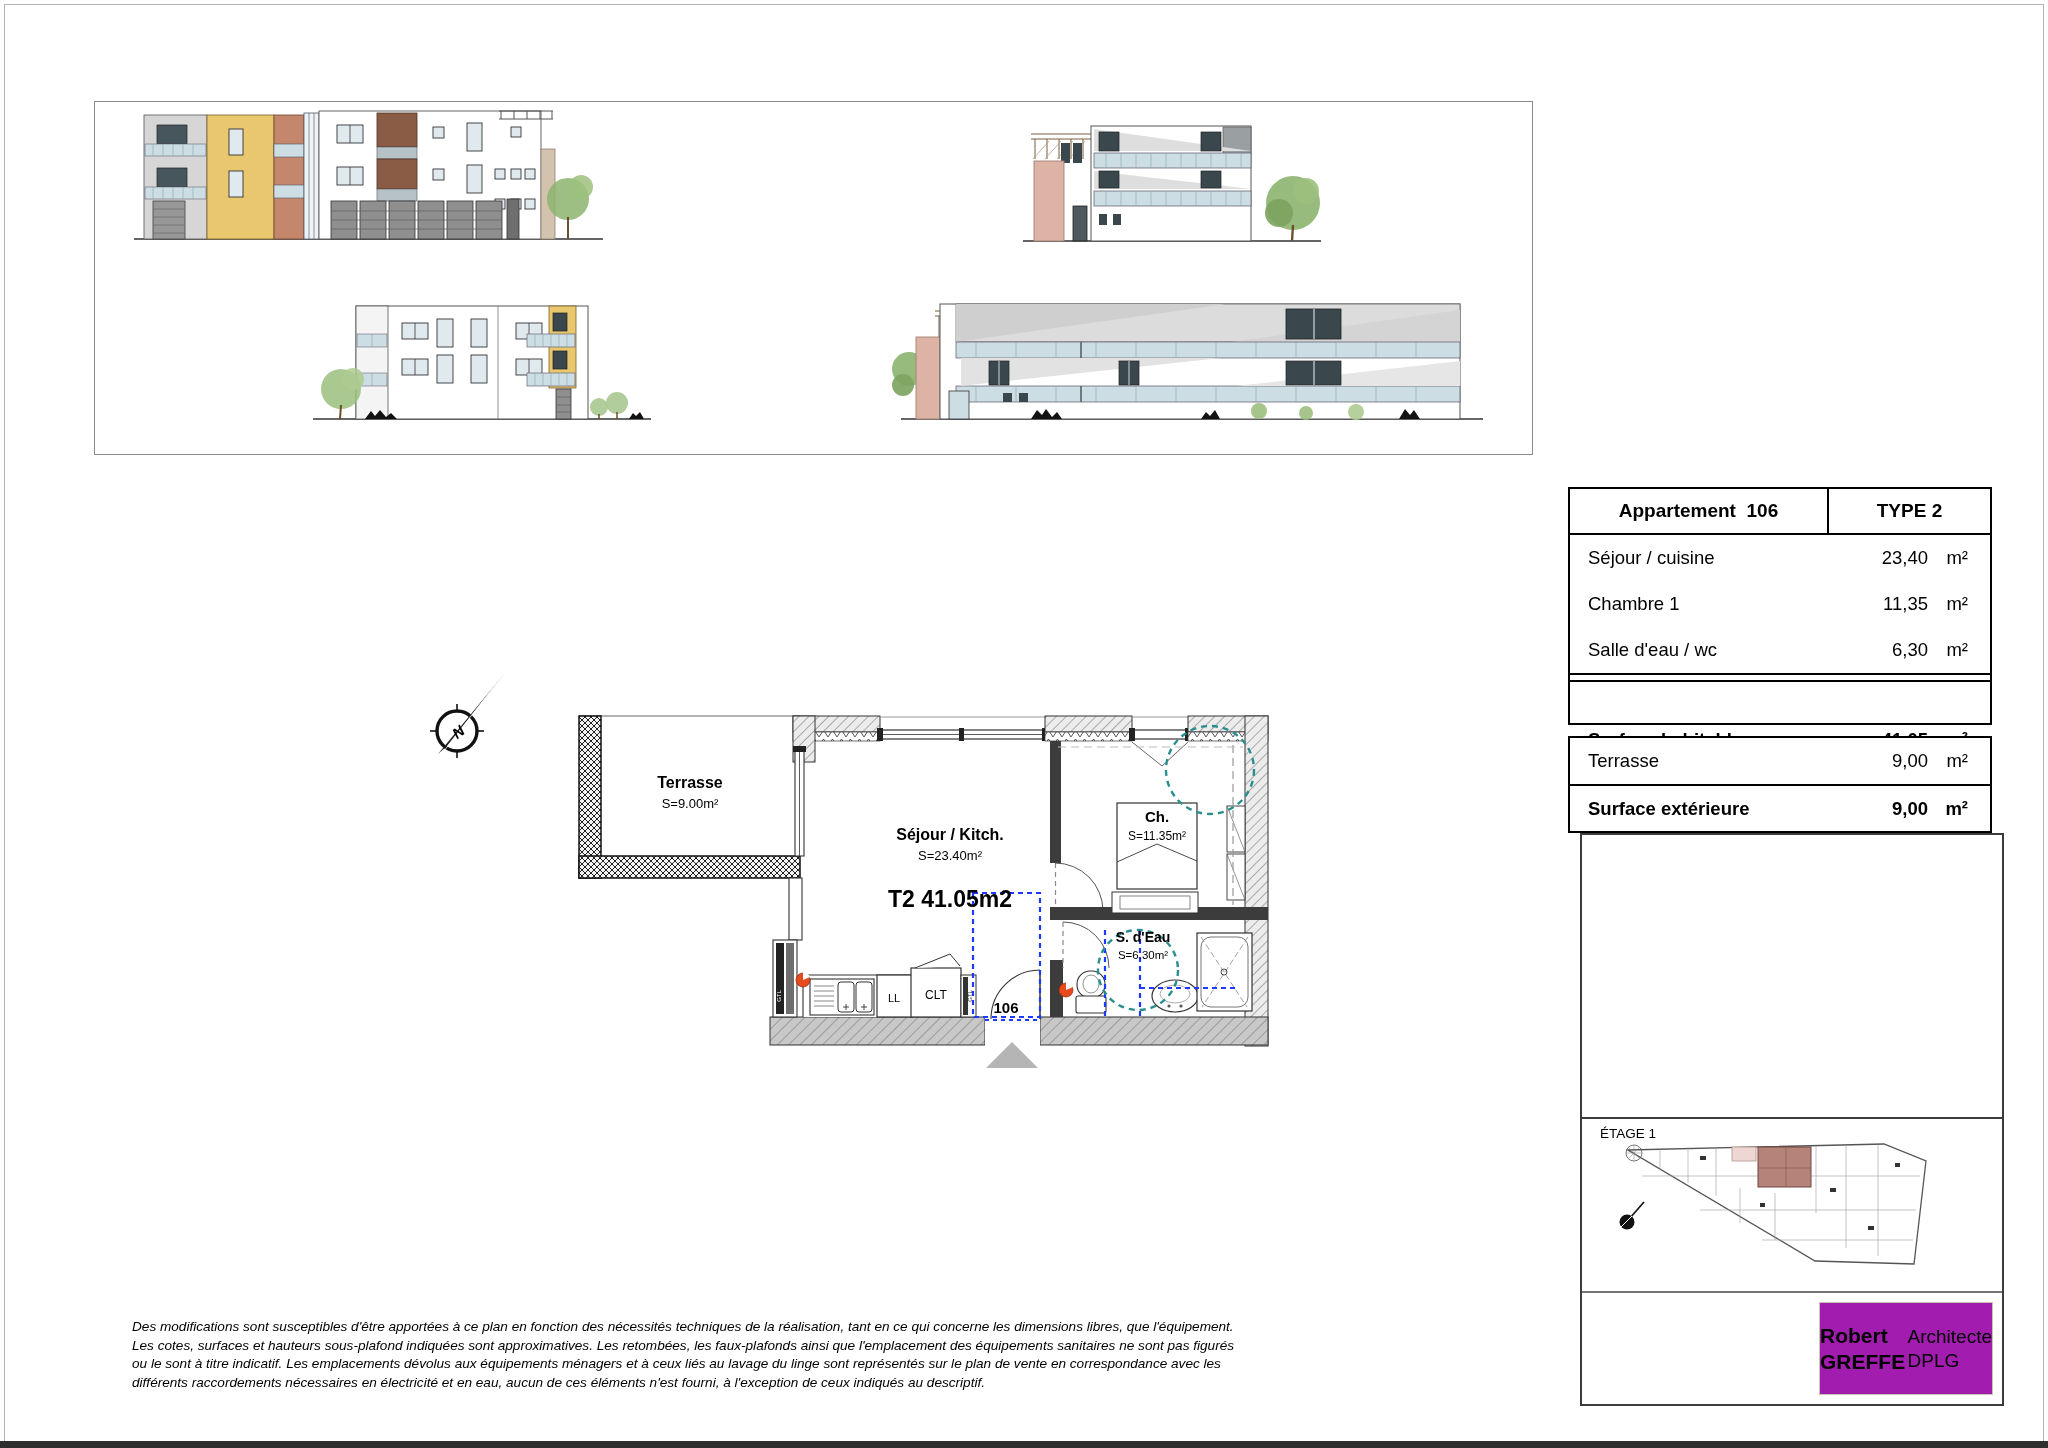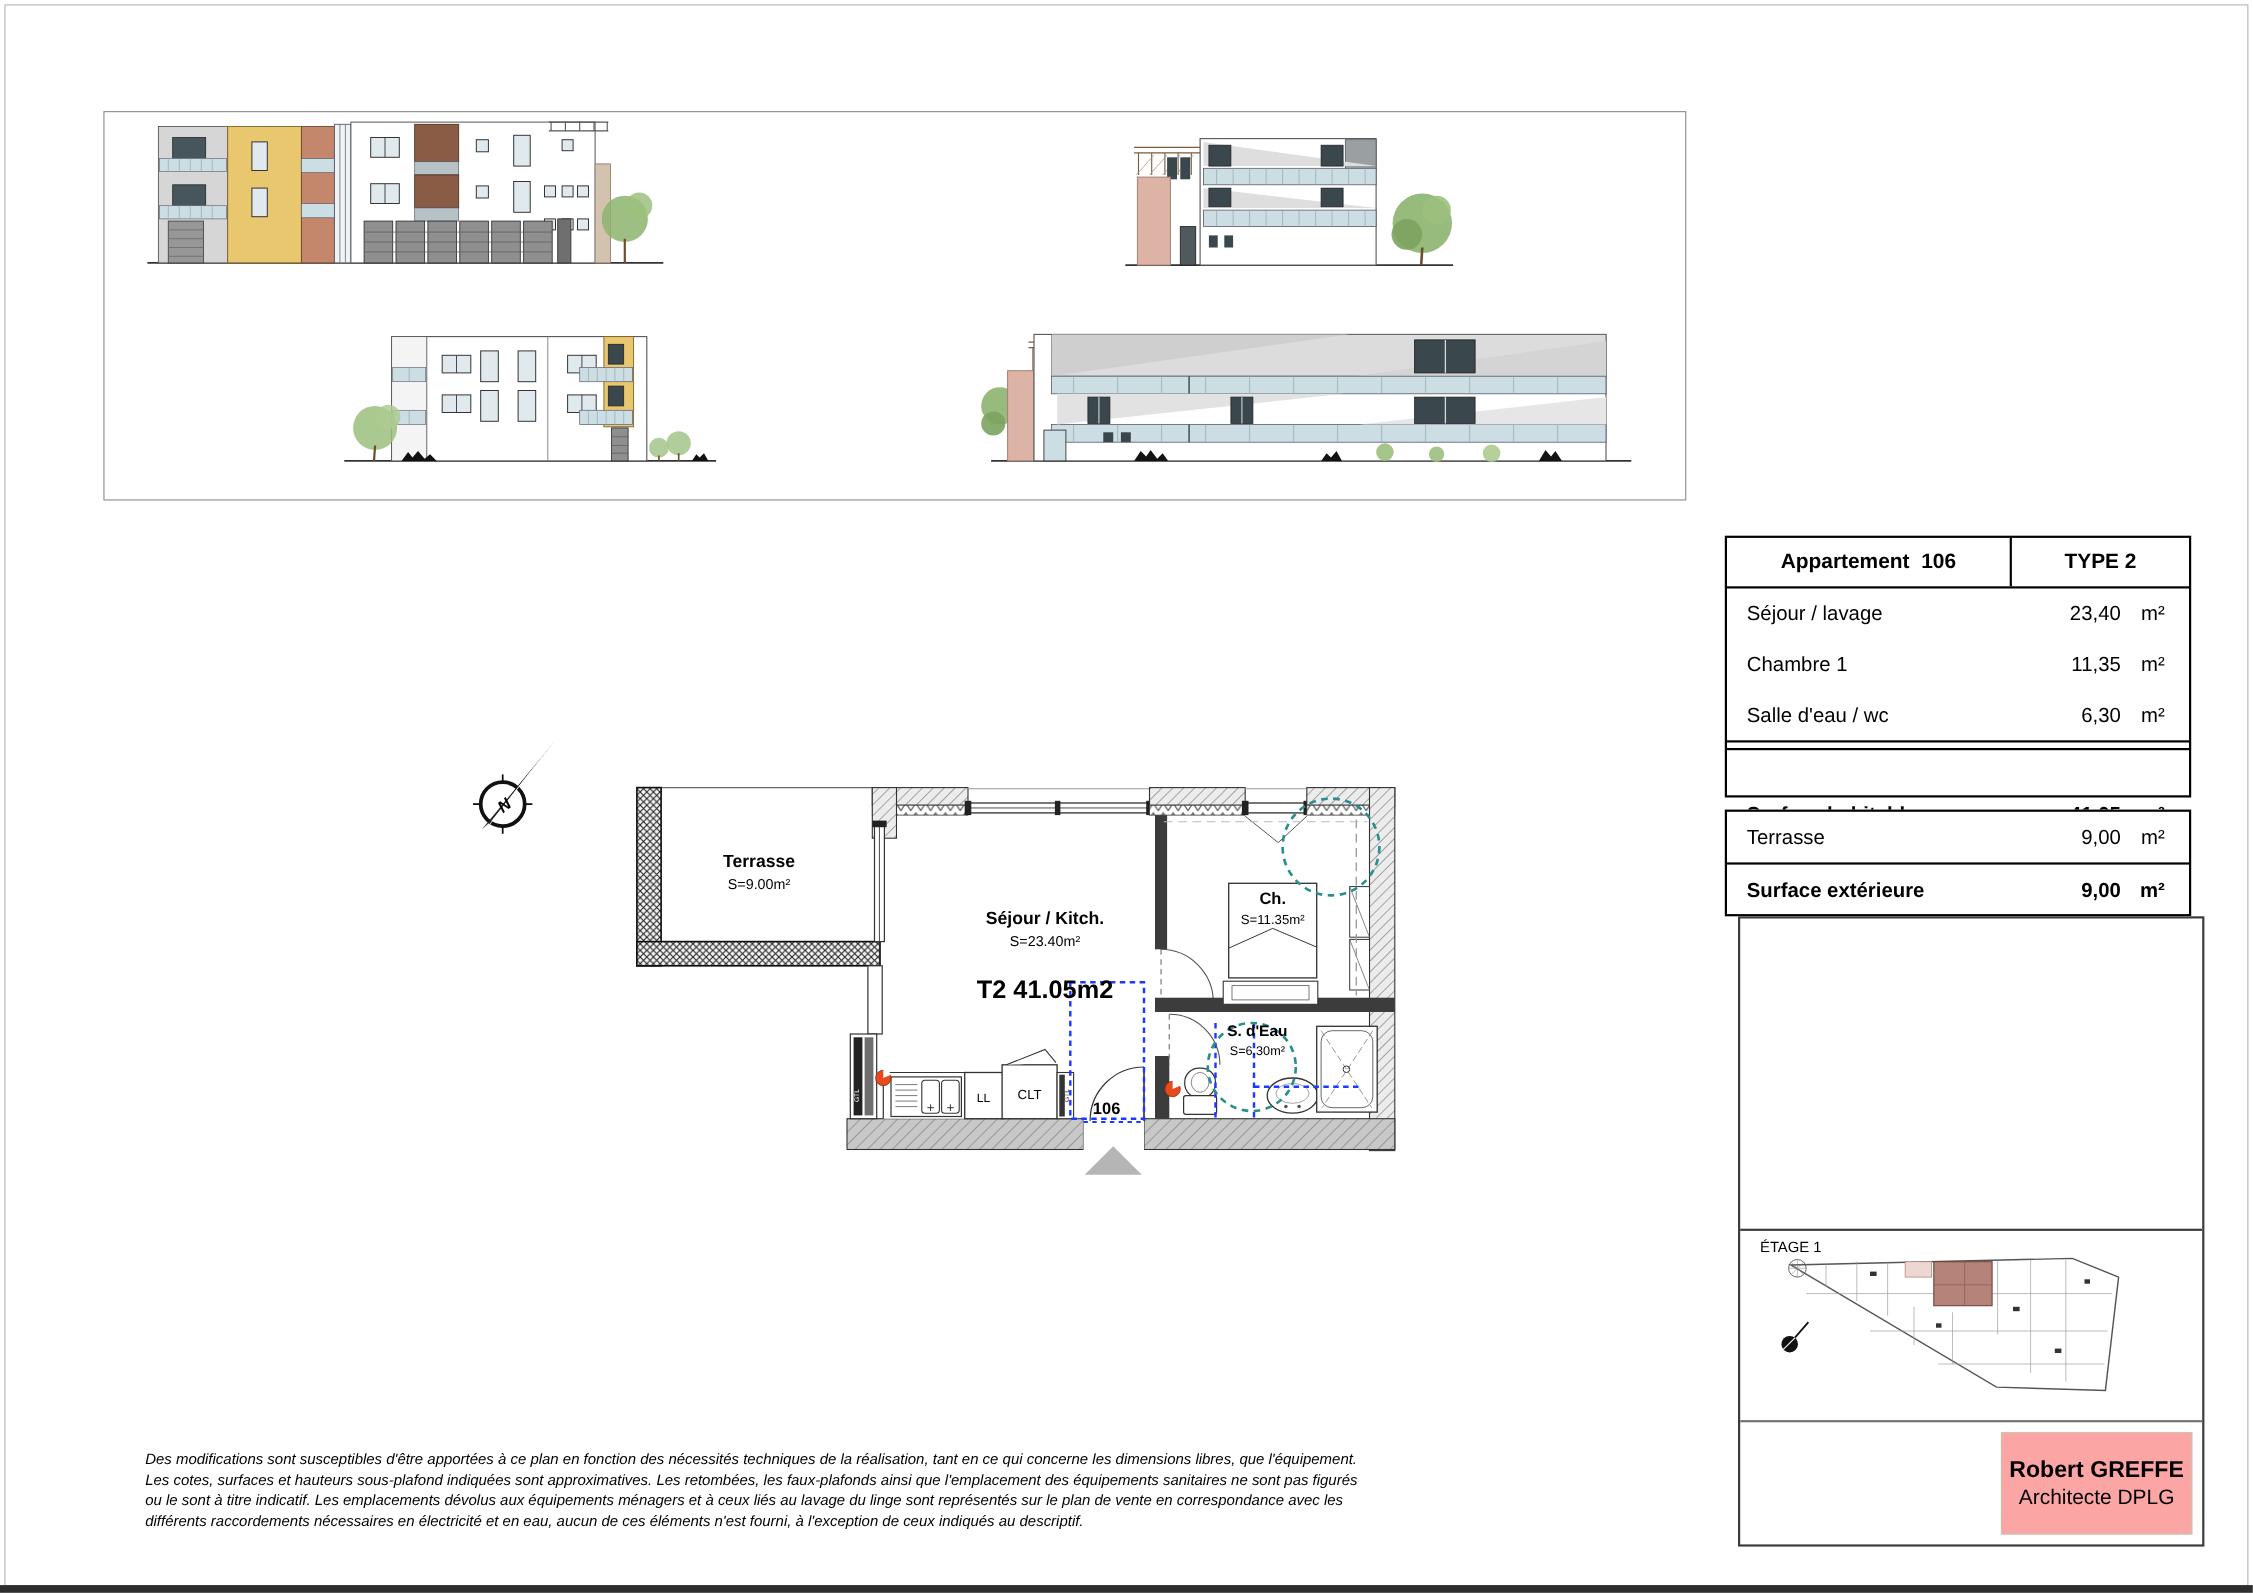--- a/index.html
+++ b/index.html
@@ -26,22 +26,22 @@
   .dline{height:5px;border-top:2px solid #000;border-bottom:2px solid #000;}
   .brow{font-weight:bold;}
   #tbl2 .trow{height:45px;}
   #tbl2 .r1{border-bottom:2px solid #000;height:46px;}
 
   .col-lower{left:1580px;top:833px;width:424px;height:573px;border:2px solid #3c3c3c;
       box-sizing:border-box;background:#fff;}
   .sec-empty{height:284px;border-bottom:2px solid #3c3c3c;box-sizing:border-box;}
   .sec-key{height:174px;border-bottom:2px solid #737373;box-sizing:border-box;position:relative;}
   .sec-arch{position:relative;height:109px;}
-  .arch-card{position:absolute;right:9px;top:9px;width:172px;height:91px;background:#fca5a5;
-      border:1px solid #c9c4b0;display:flex;flex-direction:column;align-items:center;justify-content:center;}
+  .arch-card{position:absolute;right:9px;top:9px;width:172px;height:91px;background:#a21caf;
+      border:1px solid #c9c4b0;display:flex;align-items:center;justify-content:center;}
   .arch-name{font-weight:bold;font-size:21px;line-height:26px;}
   .arch-title{font-size:19px;line-height:24px;}
 
   .disclaimer{left:132px;top:1318px;font-style:italic;font-size:13.6px;line-height:18.6px;
       white-space:nowrap;}
   svg text{font-family:"Liberation Sans", sans-serif;}
 </style>
 </head>
 <body>
 
@@ -508,21 +508,21 @@
   </g>
 </svg>
 </div>
 
 <div id="tbl1" class="abs tbl">
   <div class="thead">
     <div class="hcell hl">Appartement  106</div>
     <div class="hcell hr">TYPE 2</div>
   </div>
   <div class="trow">
-    <span class="lbl">Séjour / lavage</span>
+    <span class="lbl">Séjour / cuisine</span>
     <span class="val">23,40</span>
     <span class="unit">m²</span>
   </div>
   <div class="trow">
     <span class="lbl">Chambre 1</span>
     <span class="val">11,35</span>
     <span class="unit">m²</span>
   </div>
   <div class="trow">
     <span class="lbl">Salle d'eau / wc</span>

